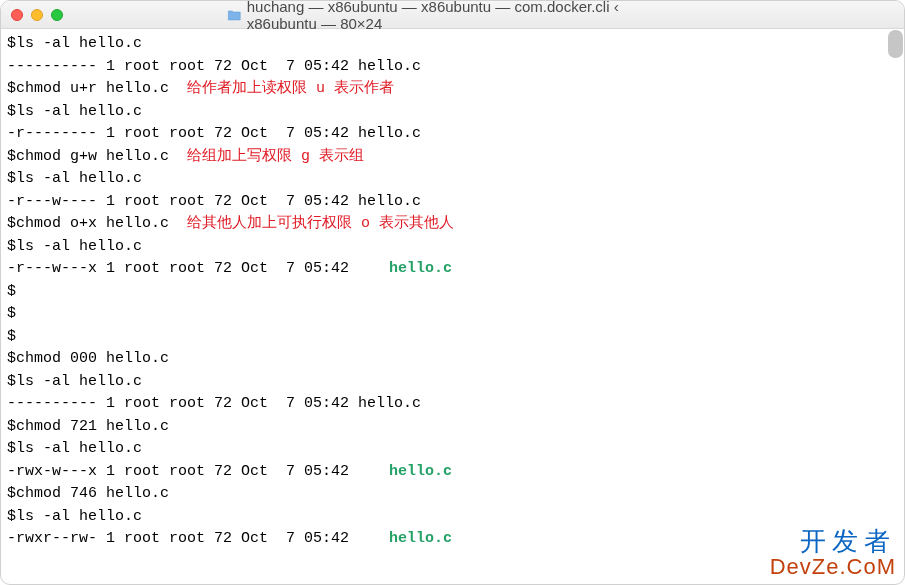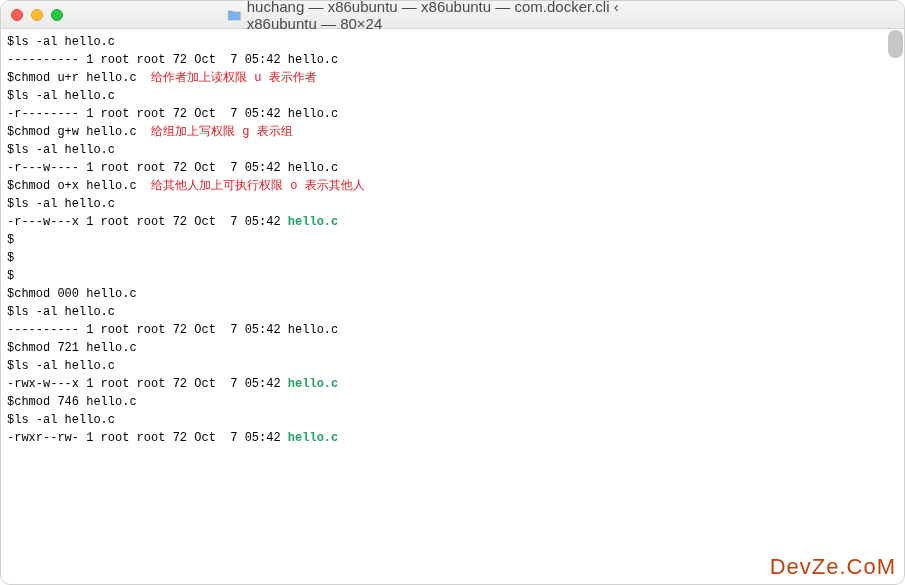--- a/index.html
+++ b/index.html
@@ -57,29 +57,29 @@
     .folder-icon {
       width: 14px;
       height: 14px;
       display: inline-flex;
       align-items: center;
       justify-content: center;
     }
     .terminal-body {
       padding: 4px 6px;
       line-height: 1.5;
-      font-size: 12px;
+      font-size: 15px;
       white-space: pre;
       color: #000000;
       position: relative;
       height: calc(100% - 28px);
       overflow: hidden;
     }
     .line { display: block; }
-    .green { color: #26a269; font-weight: bold; }
+    .green { color: #26a269; font-weight: bold; margin-left: 31px; }
     .red-annot { color: #e01b24; margin-top: 16px; }
     .scrollbar {
       position: absolute;
       right: 1px;
       top: 29px;
       width: 15px;
       height: 28px;
       background: #c6c6c6;
       border-radius: 7px;
     }
@@ -122,15 +122,16 @@
       </span>
       <span>huchang — x86ubuntu — x86ubuntu — com.docker.cli ‹ x86ubuntu — 80×24</span>
     </div>
   </div>
 
   <div class="terminal-body" id="term"><div class="line"><span>$</span><span>ls -al hello.c</span></div><div class="line"><span>---------- 1 root root 72 Oct  7 05:42 hello.c</span></div><div class="line"><span>$</span><span>chmod u+r hello.c</span><span class="red-annot">  给作者加上读权限 u 表示作者</span></div><div class="line"><span>$</span><span>ls -al hello.c</span></div><div class="line"><span>-r-------- 1 root root 72 Oct  7 05:42 hello.c</span></div><div class="line"><span>$</span><span>chmod g+w hello.c</span><span class="red-annot">  给组加上写权限 g 表示组</span></div><div class="line"><span>$</span><span>ls -al hello.c</span></div><div class="line"><span>-r---w---- 1 root root 72 Oct  7 05:42 hello.c</span></div><div class="line"><span>$</span><span>chmod o+x hello.c</span><span class="red-annot">  给其他人加上可执行权限 o 表示其他人</span></div><div class="line"><span>$</span><span>ls -al hello.c</span></div><div class="line"><span>-r---w---x 1 root root 72 Oct  7 05:42 </span><span class="green">hello.c</span></div><div class="line"><span>$</span><span></span></div><div class="line"><span>$</span><span></span></div><div class="line"><span>$</span><span></span></div><div class="line"><span>$</span><span>chmod 000 hello.c</span></div><div class="line"><span>$</span><span>ls -al hello.c</span></div><div class="line"><span>---------- 1 root root 72 Oct  7 05:42 hello.c</span></div><div class="line"><span>$</span><span>chmod 721 hello.c</span></div><div class="line"><span>$</span><span>ls -al hello.c</span></div><div class="line"><span>-rwx-w---x 1 root root 72 Oct  7 05:42 </span><span class="green">hello.c</span></div><div class="line"><span>$</span><span>chmod 746 hello.c</span></div><div class="line"><span>$</span><span>ls -al hello.c</span></div><div class="line"><span>-rwxr--rw- 1 root root 72 Oct  7 05:42 </span><span class="green">hello.c</span></div></div>
 
   <div class="scrollbar"></div>
 
   <div class="watermark">
+    <div class="wm1">开发者</div>
     <div class="wm2">DevZe.CoM</div>
   </div>
 </div>
 
 </body></html>

